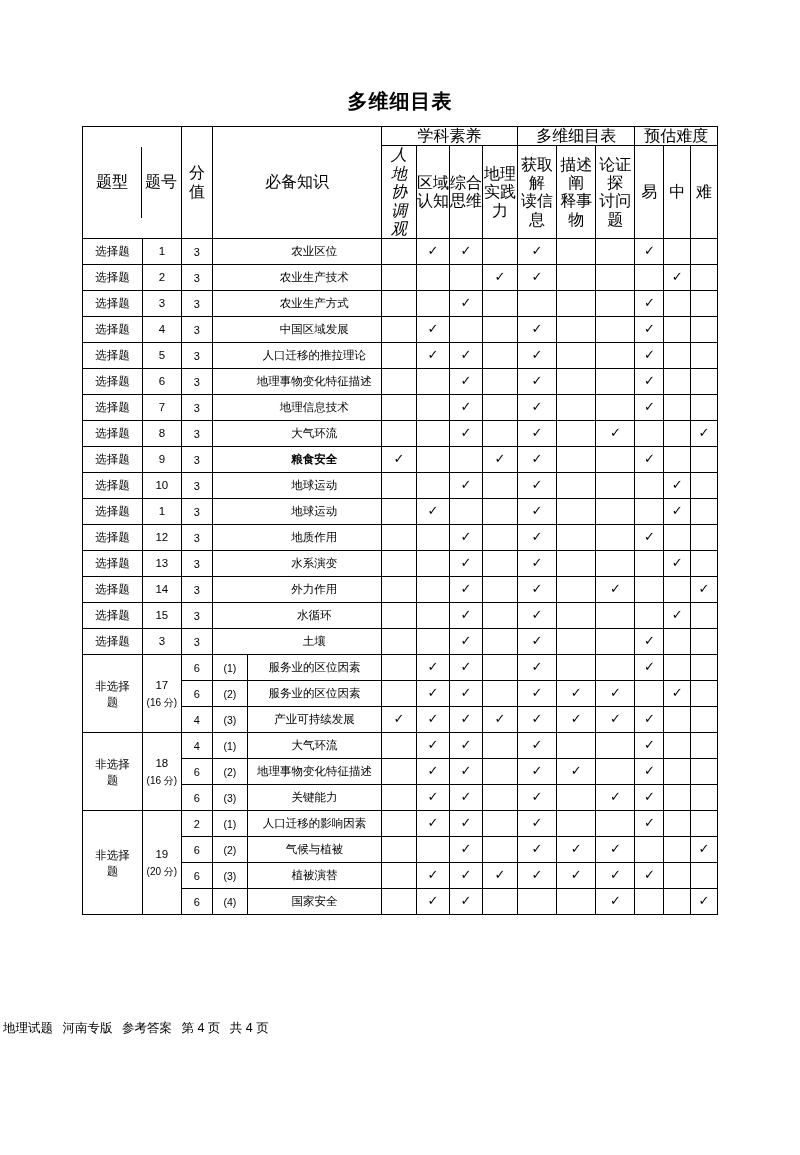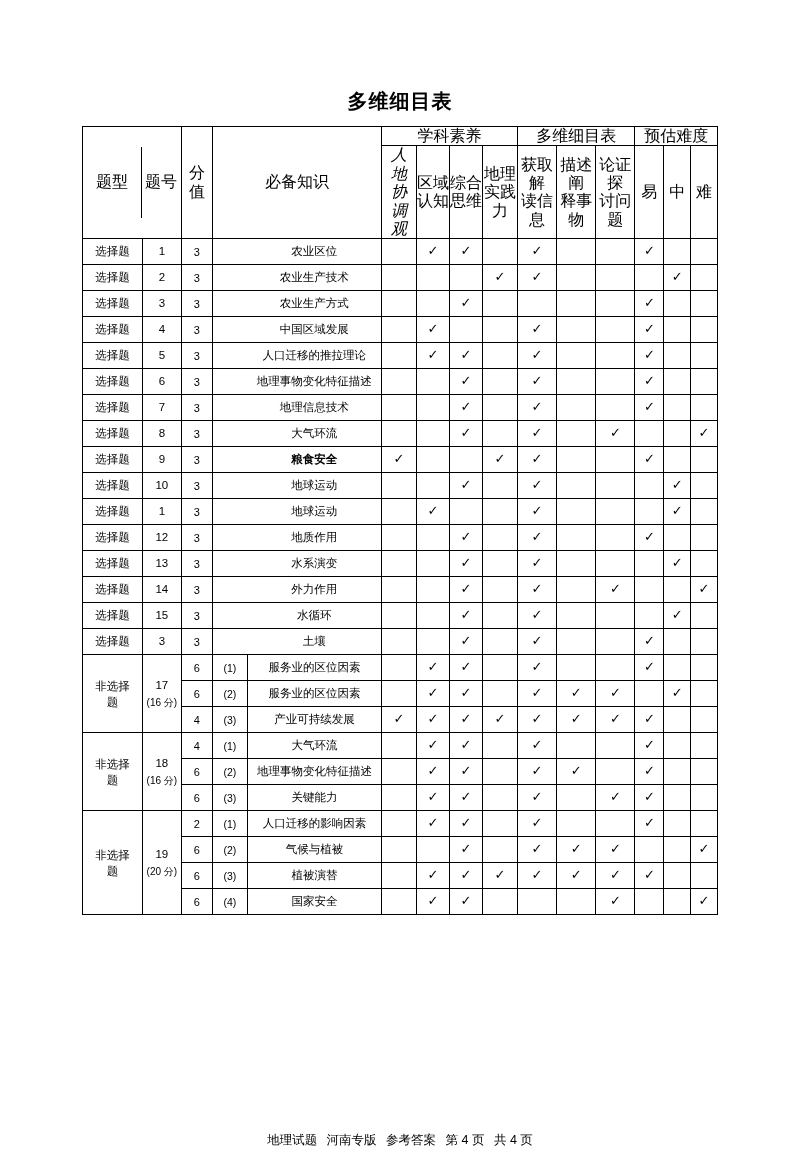--- a/index.html
+++ b/index.html
@@ -75,24 +75,23 @@
     font-family: "DejaVu Sans", sans-serif;
   }
   tr.datarow td {
     height: 25px;
   }
   .two-line {
     line-height: 1.25;
   }
   .footer {
     position: absolute;
-    top: 1132px;
+    top: 1020px;
     left: 0;
     width: 800px;
-    text-align: center;
     font-size: 12.5px;
     font-family: "Liberation Sans", "DejaVu Sans", sans-serif;
   }
   .footer span { margin: 0 3px; }
 </style>
 </head>
 <body>
 
 <div class="page">
 

